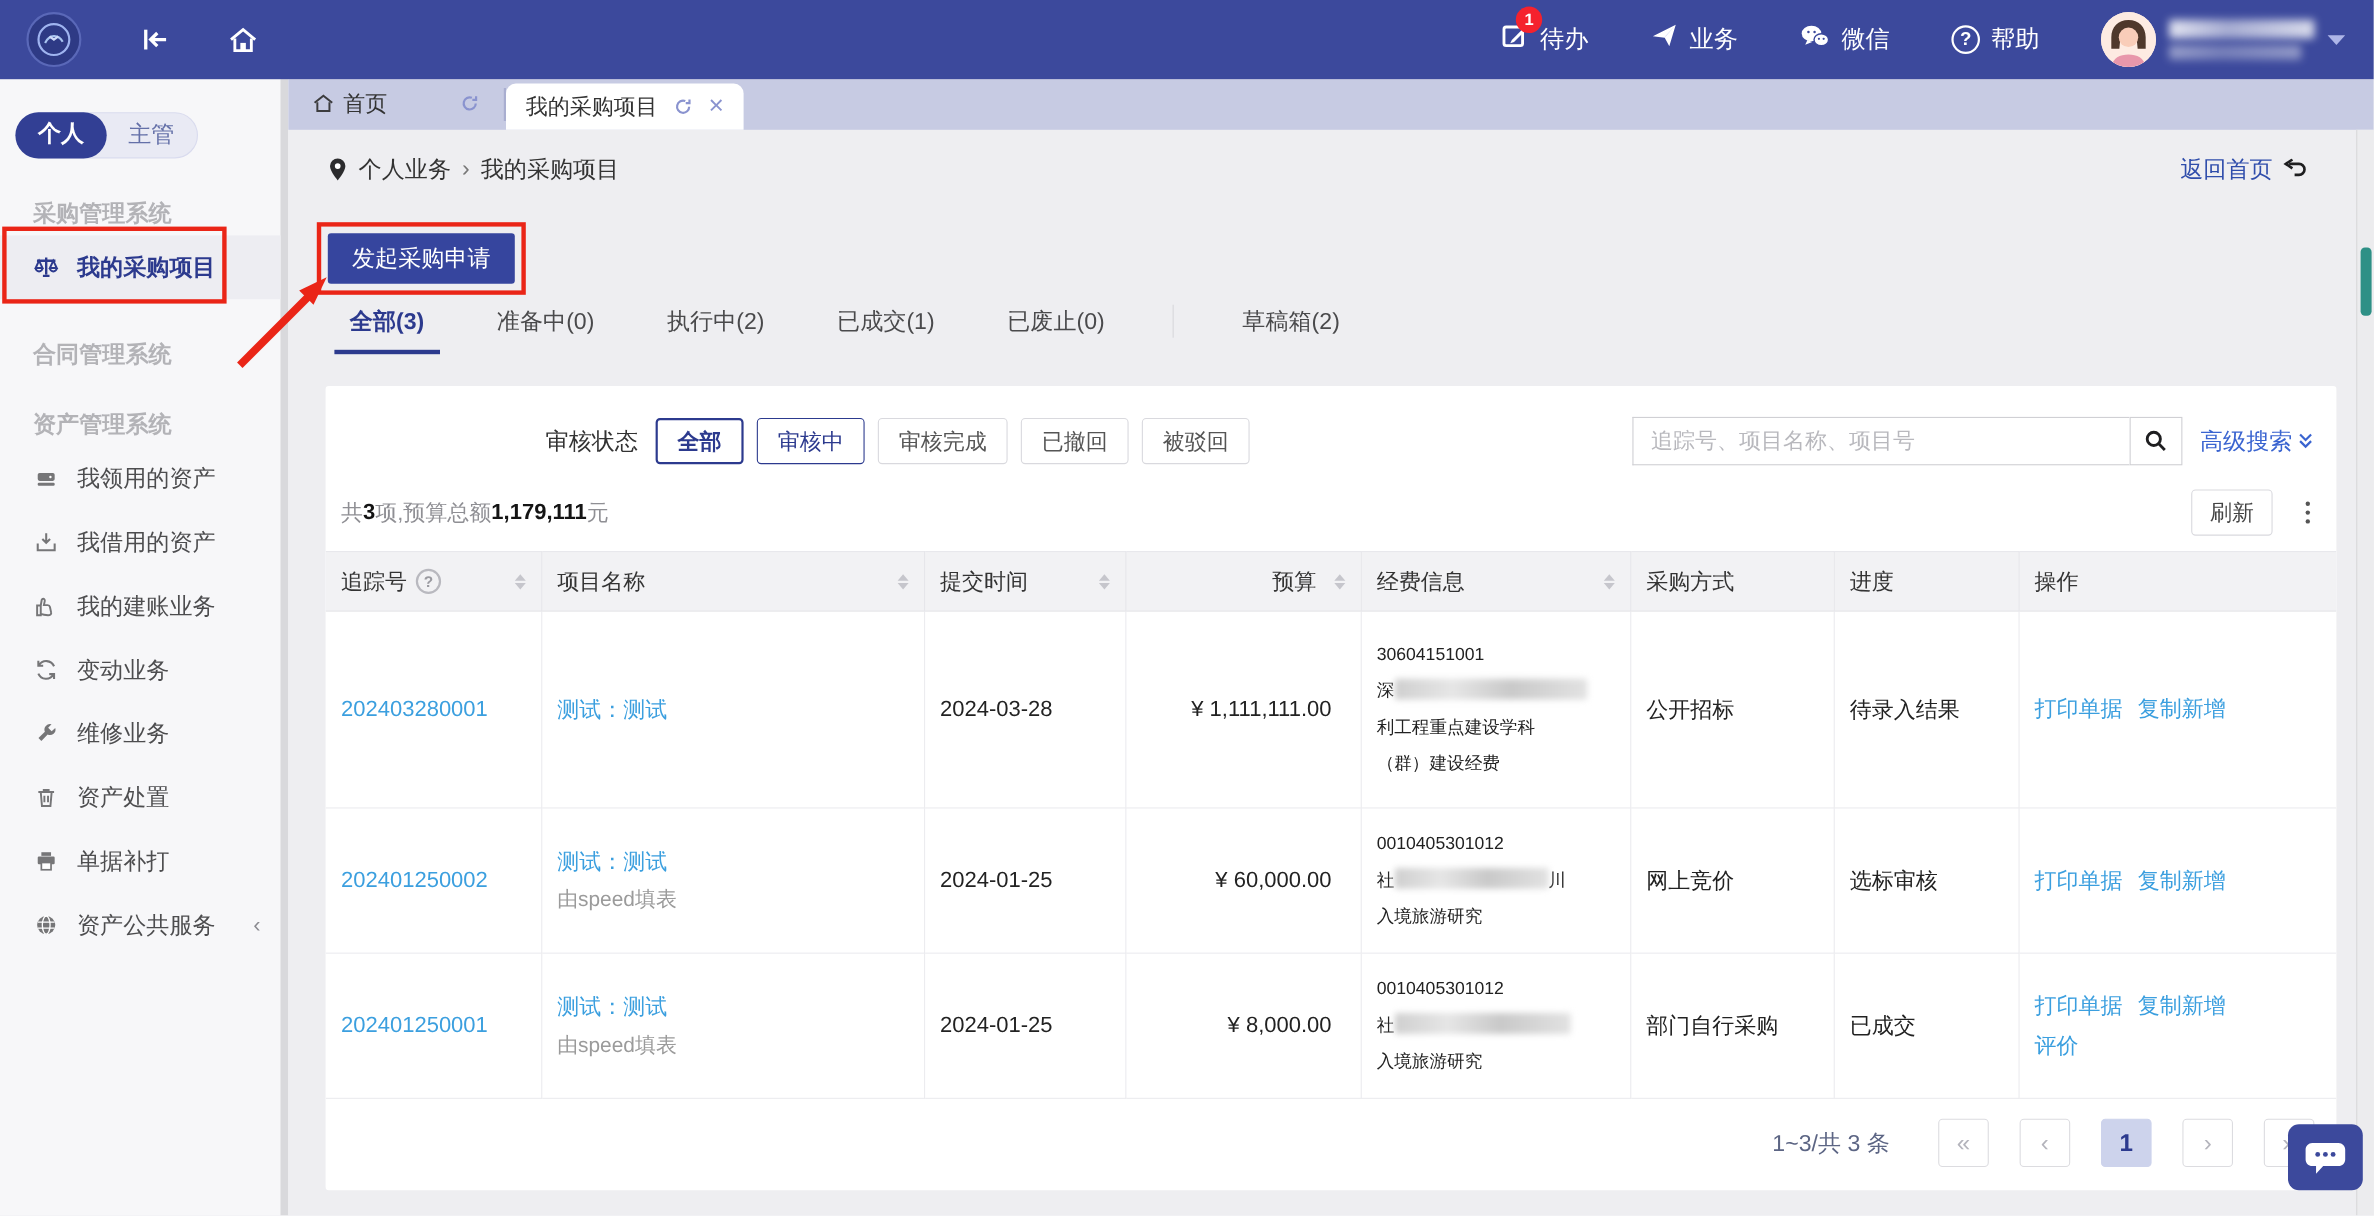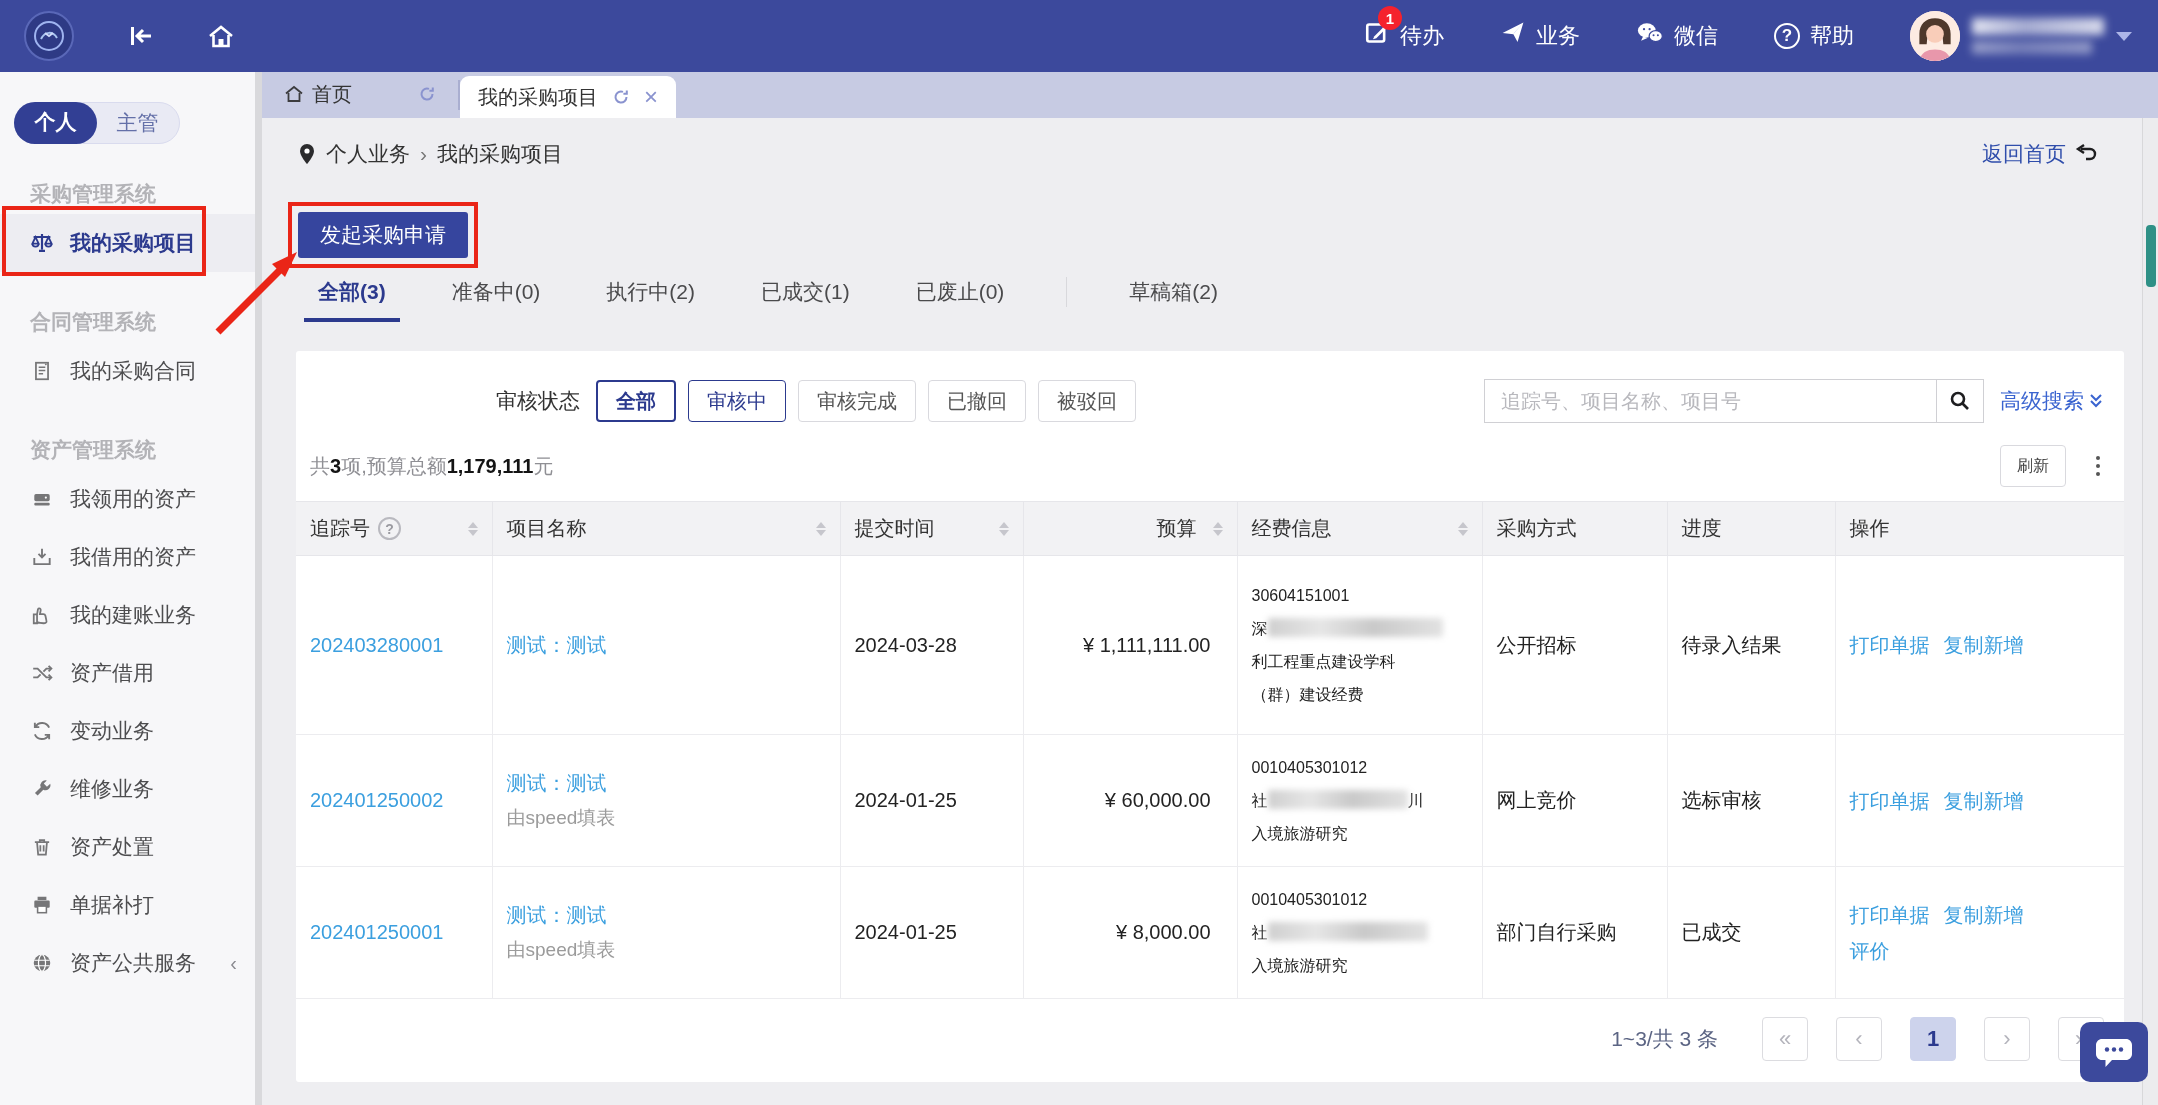--- a/index.html
+++ b/index.html
@@ -90,21 +90,21 @@
   .search-group input::placeholder { color:#b8b8bd; }
   .mag-btn { width:48px; height:44px; background:#fff; border:1px solid #d0d0d4; display:flex;
     align-items:center; justify-content:center; cursor:pointer; }
   .advanced { margin-left:16px; display:flex; align-items:center; gap:4px; font-size:21px; color:#3a64d0; }
 
   .summary-row { display:flex; align-items:center; padding:0 20px 14px 14px; font-size:20px; }
   .summary-row .gray { color:#8f8f94; }
   .summary-row b { color:#141414; }
   .summary-right { margin-left:auto; display:flex; align-items:center; gap:26px; }
   .refresh-btn { height:42px; padding:0 16px; background:#fff; border:1px solid #d9d9de; border-radius:4px;
-    font-size:16px; color:#444; cursor:pointer; font-family:inherit; }
+    font-size:20px; color:#444; cursor:pointer; font-family:inherit; }
   .kebab { display:inline-flex; flex-direction:column; gap:4px; cursor:pointer; padding:4px; }
   .kebab i { width:4px; height:4px; border-radius:50%; background:#555; }
 
   table { width:100%; border-collapse:collapse; table-layout:fixed; }
   thead th { background:#f2f2f4; height:54px; font-weight:400; color:#333; font-size:20px;
     border:1px solid #e6e6ea; padding:0 14px; text-align:left; }
   th:first-child, td:first-child { border-left:none; }
   th:last-child, td:last-child { border-right:none; }
   .th-inner { display:flex; align-items:center; gap:8px; }
   .sort { display:inline-flex; flex-direction:column; gap:2px; margin-left:auto; cursor:pointer; }
@@ -235,30 +235,20 @@
             <path d="M10 2.5v13M3 5h14M7.5 16.5h5" fill="none" stroke="#2c3a8e" stroke-width="1.8"></path>
             <path d="M4.6 5 2 10.5h5.2L4.6 5zM2 10.5a2.6 2.6 0 0 0 5.2 0" fill="none" stroke="#2c3a8e" stroke-width="1.5"></path>
             <path d="M15.4 5l-2.6 5.5H18L15.4 5zM12.8 10.5a2.6 2.6 0 0 0 5.2 0" fill="none" stroke="#2c3a8e" stroke-width="1.5"></path>
           </svg>
       </span>
       <span>我的采购项目</span>
     </div>
     <div class="red-frame-sidebar"></div>
 
     <div class="sec-title">合同管理系统</div>
-    <div class="side-item">
-      <span class="sicon">
-        <svg width="22" height="22" viewBox="0 0 20 20">
-            <rect x="4.5" y="2.5" width="11" height="15" fill="none" stroke="#767678" stroke-width="1.6"></rect>
-            <path d="M7 6.5h6M7 9.5h6M7 12.5h4" stroke="#767678" stroke-width="1.4"></path>
-            <path d="M13 3.5l1 1" stroke="#767678" stroke-width="1.4"></path>
-          </svg>
-      </span>
-      <span>我的采购合同</span>
-    </div>
 
     <div class="sec-title">资产管理系统</div>
     <div class="side-item">
       <span class="sicon">
         <svg width="22" height="22" viewBox="0 0 20 20">
             <rect x="3" y="5.5" width="14" height="6.5" rx="1.5" fill="#767678"></rect>
             <rect x="3" y="13.5" width="14" height="2.5" rx="1" fill="#767678"></rect>
             <circle cx="13.5" cy="8.7" r="1" fill="#fff"></circle>
           </svg>
       </span>
@@ -273,29 +263,20 @@
       </span>
       <span>我借用的资产</span>
     </div>
     <div class="side-item">
       <span class="sicon">
         <svg width="22" height="22" viewBox="0 0 20 20">
             <path d="M2.5 9.5h3v8h-3zM5.5 16.5c2 .8 4 1 6 1 1.8 0 2.9-.9 2.6-2.1l-1-4.7c-.2-.9-1-1.5-1.9-1.5h-3.1l.7-3.3c.2-1-.4-1.9-1.3-1.9-.5 0-1 .3-1.2.8L5.5 9.5" fill="none" stroke="#767678" stroke-width="1.6"></path>
           </svg>
       </span>
       <span>我的建账业务</span>
-    </div>
-    <div class="side-item">
-      <span class="sicon">
-        <svg width="22" height="22" viewBox="0 0 20 20">
-            <path d="M2 6h4l8 8h4M2 14h4l2.7-2.7M11.3 8.7 14 6h4" fill="none" stroke="#767678" stroke-width="1.7"></path>
-            <path d="M16 3.5 18.5 6 16 8.5M16 11.5 18.5 14 16 16.5" fill="none" stroke="#767678" stroke-width="1.7"></path>
-          </svg>
-      </span>
-      <span>资产借用</span>
     </div>
     <div class="side-item">
       <span class="sicon">
         <svg width="22" height="22" viewBox="0 0 20 20">
             <path d="M16.5 7A7 7 0 0 0 4 6.2M3.5 2.5v4h4" fill="none" stroke="#767678" stroke-width="1.7"></path>
             <path d="M3.5 13a7 7 0 0 0 12.5.8M16.5 17.5v-4h-4" fill="none" stroke="#767678" stroke-width="1.7"></path>
           </svg>
       </span>
       <span>变动业务</span>
     </div>

